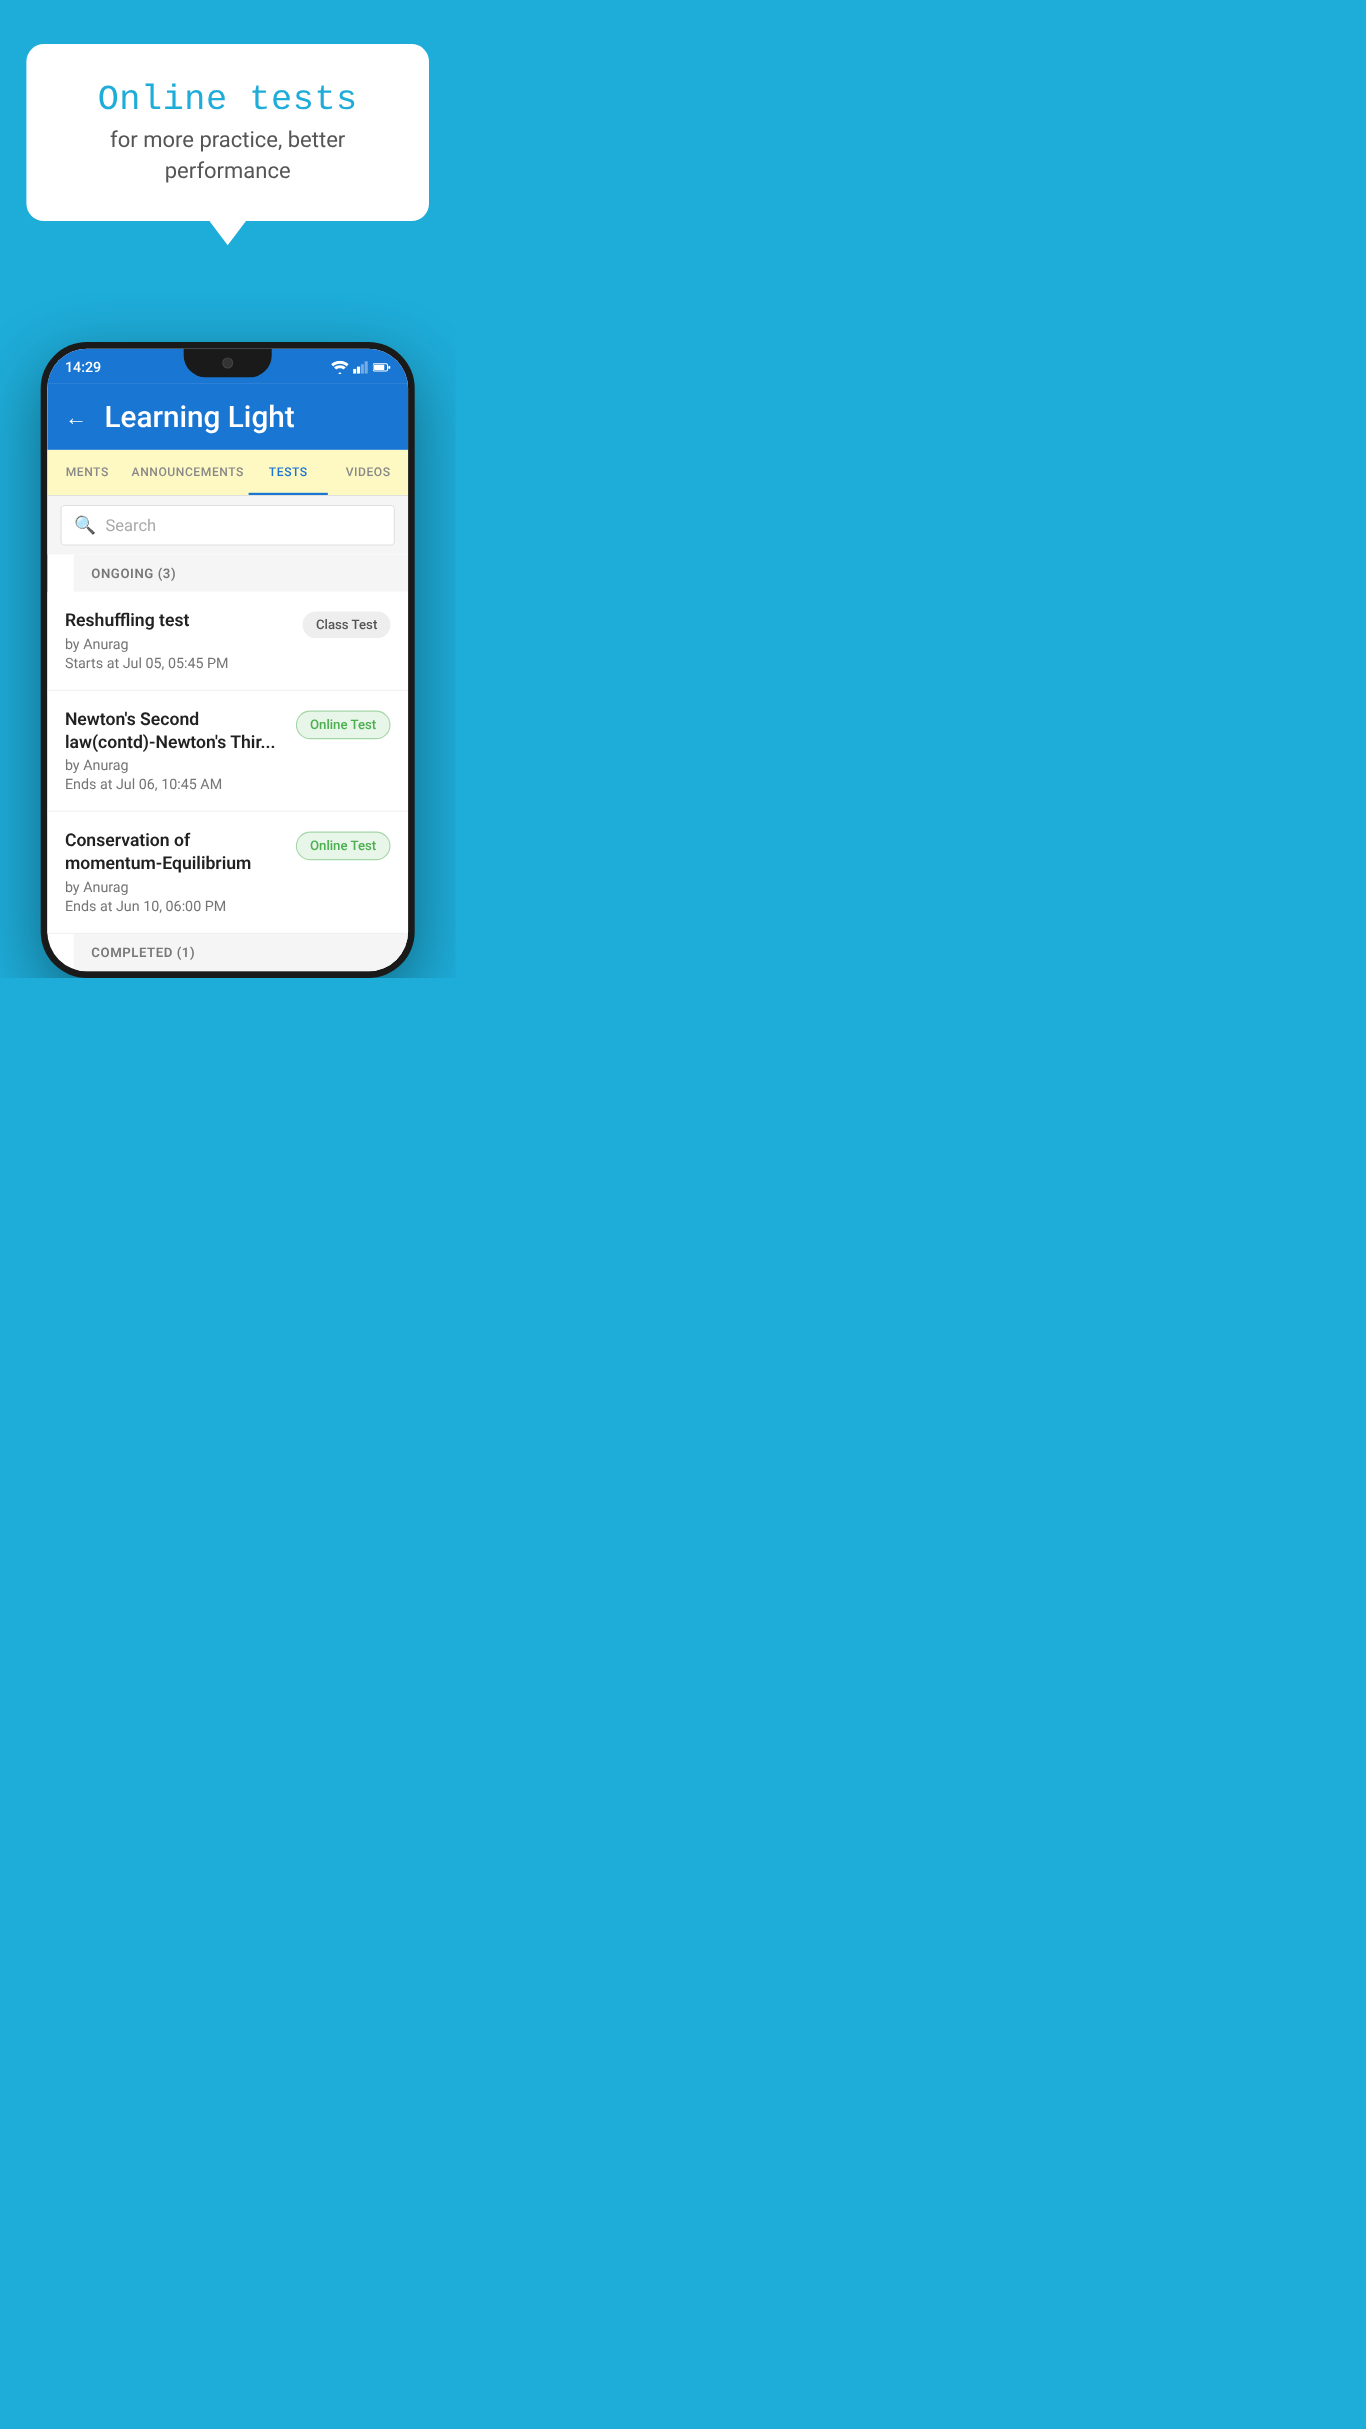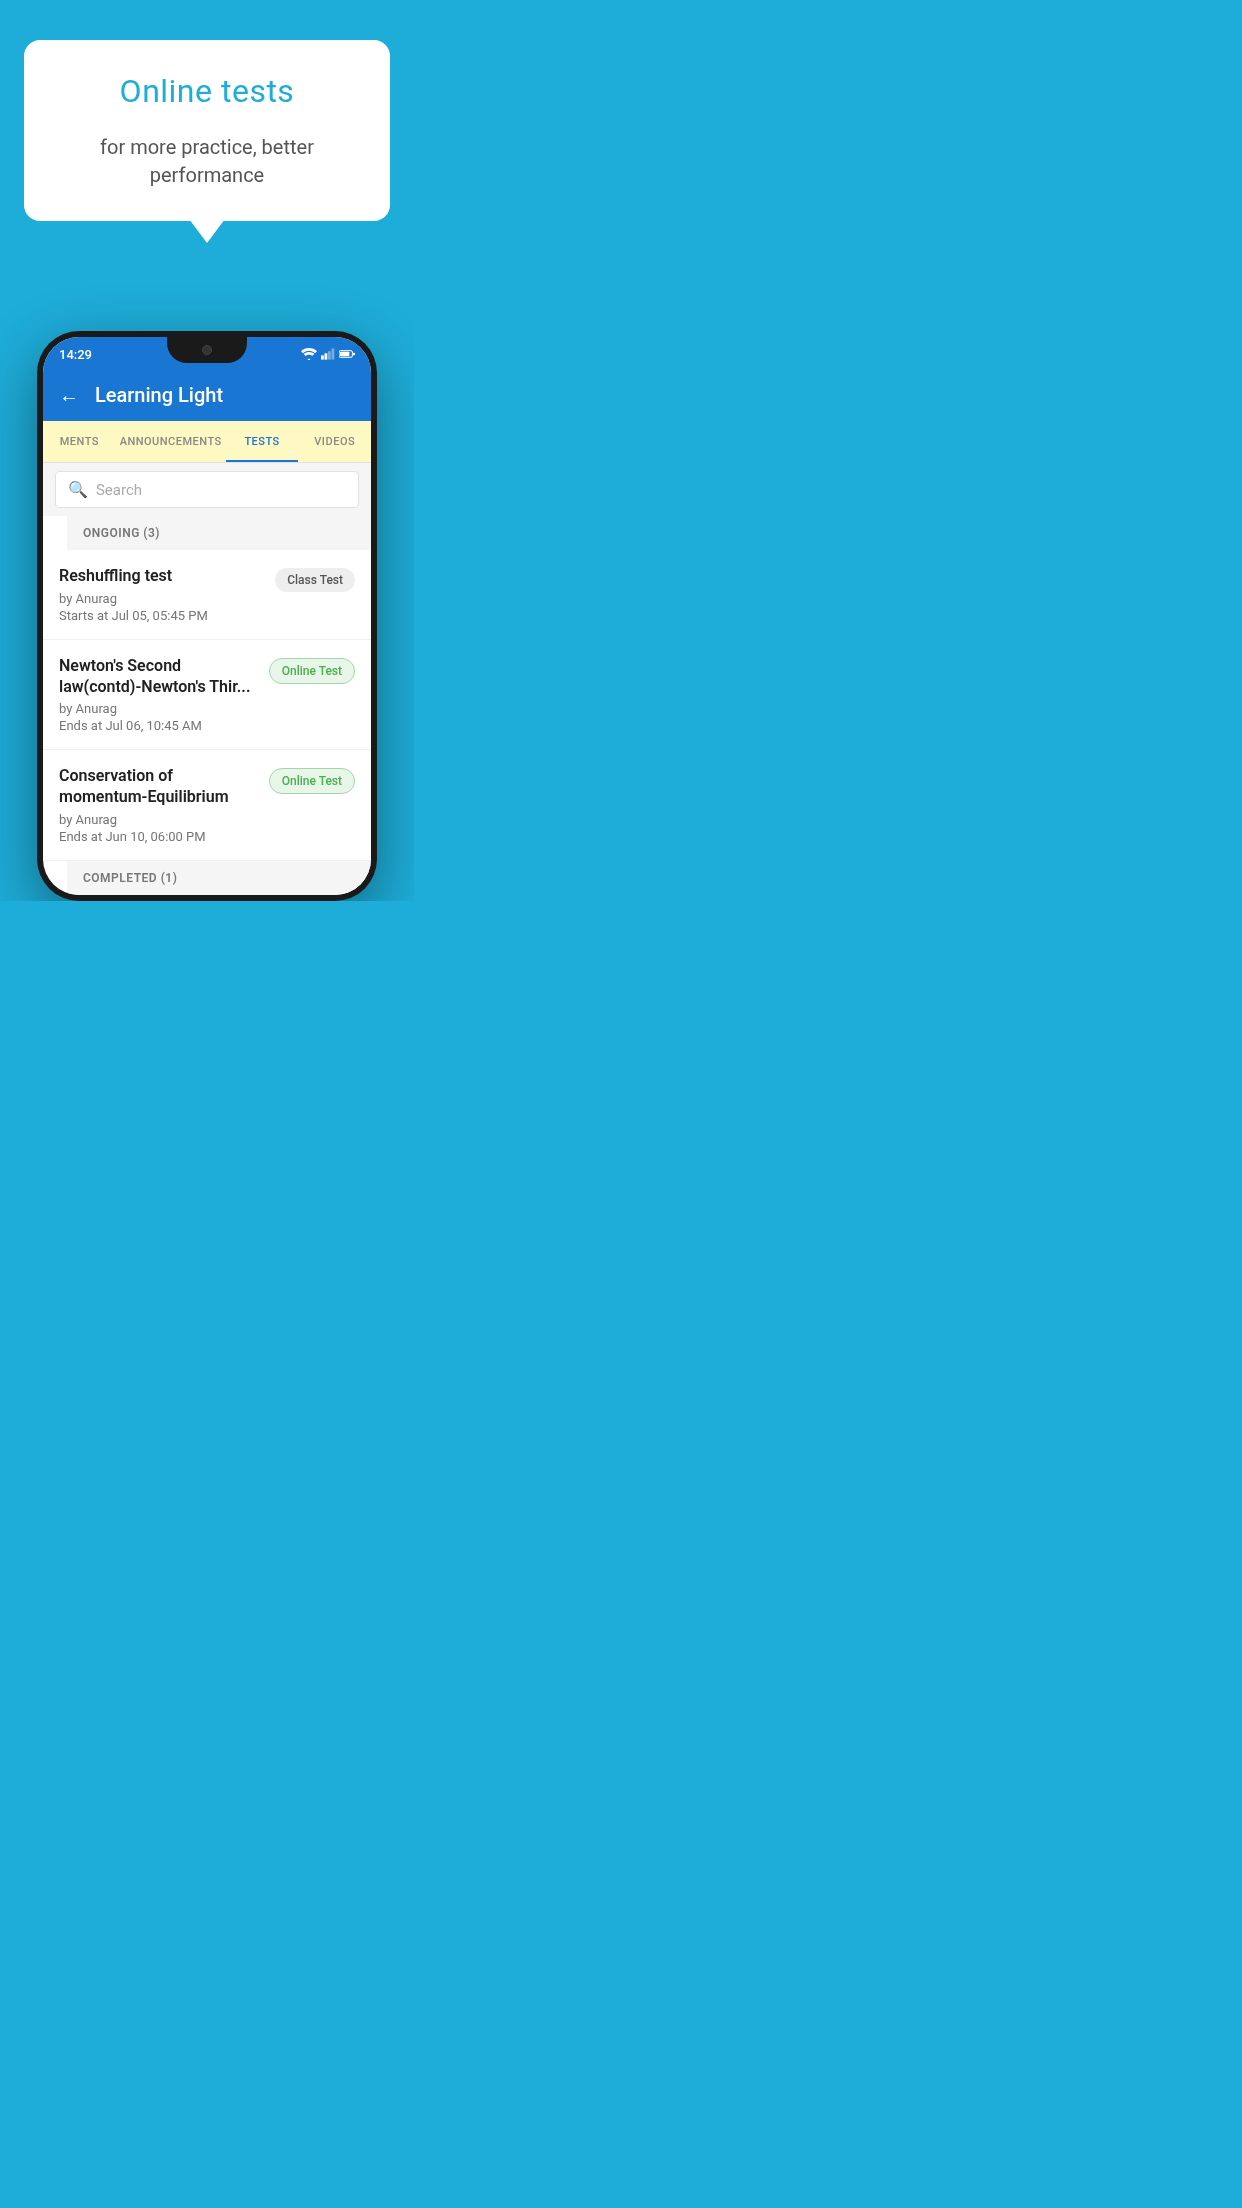--- a/index.html
+++ b/index.html
@@ -45,22 +45,23 @@
       height: 0;
       border-left: 18px solid transparent;
       border-right: 18px solid transparent;
       border-top: 24px solid white;
     }
 
     .bubble-title {
       font-size: 32px;
       color: #1EACD8;
       font-weight: 400;
-      margin-bottom: 23px;
+      margin-bottom: 4px;
       letter-spacing: 0.5px;
+      font-family: Liberation Mono, monospace;
     }
 
     .bubble-subtitle {
       font-size: 20px;
       color: #555;
       font-weight: 400;
       line-height: 1.4;
     }
 
     
@@ -147,21 +148,21 @@
     }
 
     .back-arrow {
       color: white;
       font-size: 20px;
       cursor: pointer;
     }
 
     .app-title {
       color: white;
-      font-size: 20px;
+      font-size: 27px;
       font-weight: 500;
     }
 
     
     .tabs-bar {
       background: #fef9c3;
       display: flex;
       border-bottom: 1px solid #e0e0e0;
       overflow: hidden;
     }

